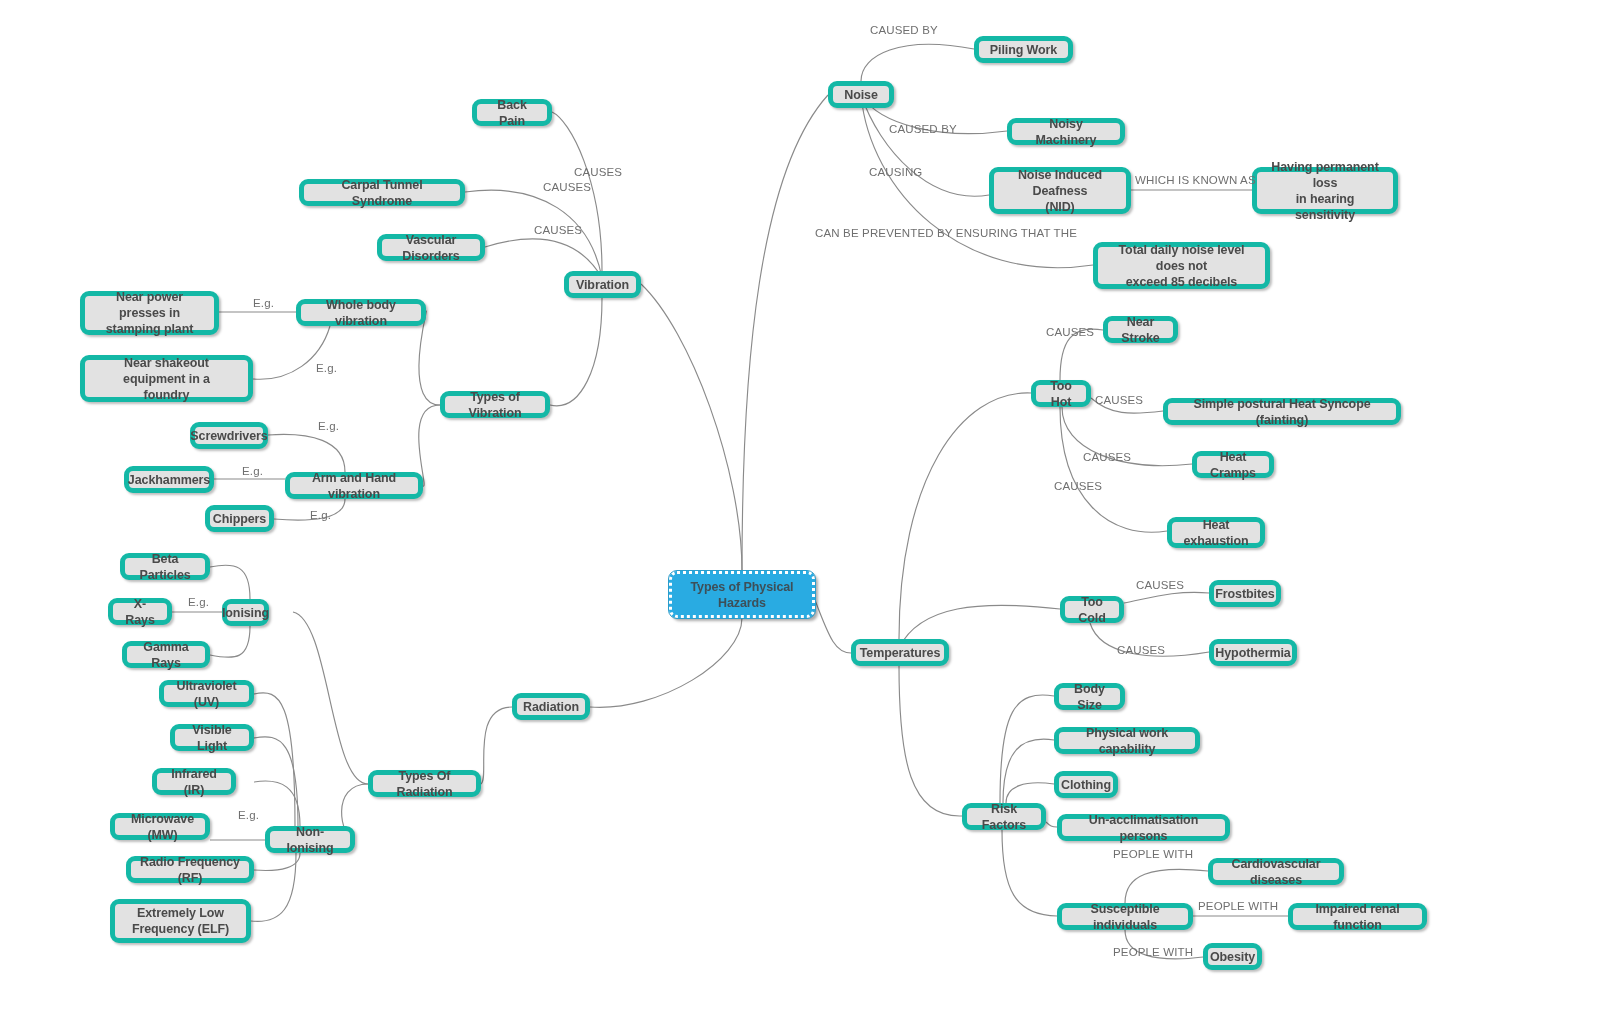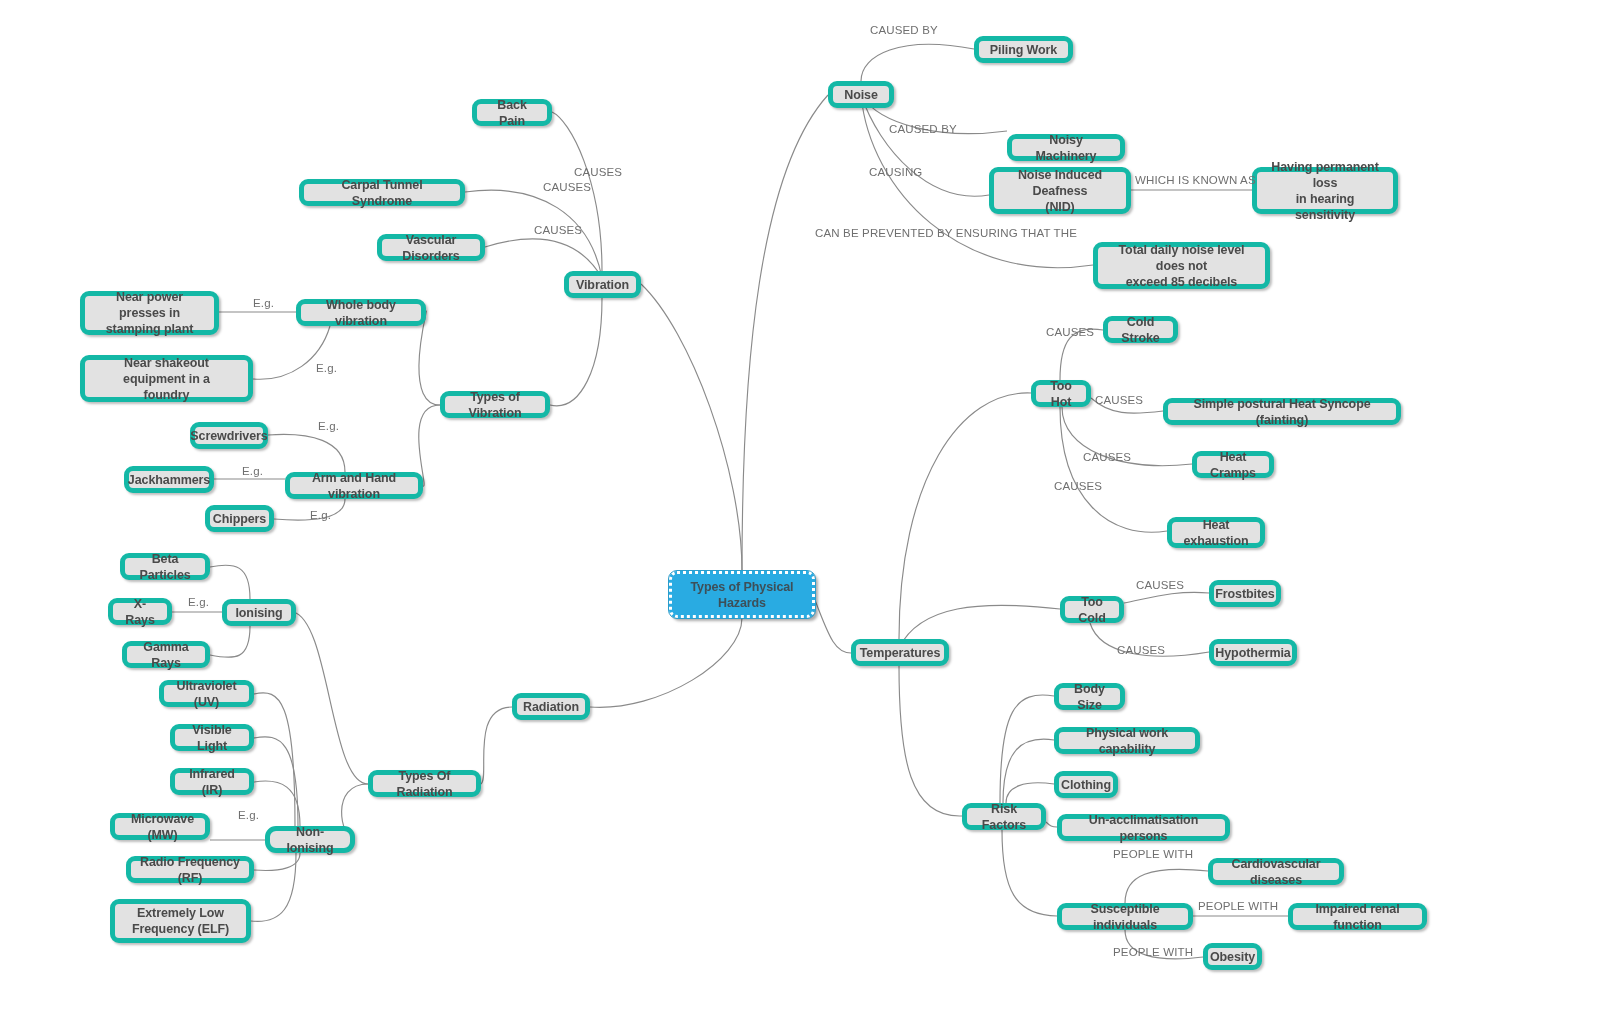--- a/index.html
+++ b/index.html
@@ -100,21 +100,21 @@
       <path d="M 1046,822 C 1050,826 1052,827 1057,827"></path>
       <path d="M 1002,830 C 1002,890 1015,915 1057,916"></path>
       <path d="M 1125,903 C 1125,875 1150,865 1208,871"></path>
       <path d="M 1193,916 L 1288,916"></path>
       <path d="M 1125,930 C 1125,955 1155,963 1203,957"></path>
     </svg>
 <div class="node root" style="left: 669px; top: 571px; width: 146px; height: 47px;">Types of Physical
 Hazards</div>
     <div class="node" style="left: 828px; top: 81px; width: 66px; height: 27px;">Noise</div>
     <div class="node" style="left: 974px; top: 36px; width: 99px; height: 27px;">Piling Work</div>
-    <div class="node" style="left: 1007px; top: 118px; width: 118px; height: 27px; margin-top: 16px;">Noisy Machinery</div>
+    <div class="node" style="left: 1007px; top: 118px; width: 118px; height: 27px;">Noisy Machinery</div>
     <div class="node" style="left: 989px; top: 167px; width: 142px; height: 47px;">Noise Induced Deafness
 (NID)</div>
     <div class="node" style="left: 1252px; top: 167px; width: 146px; height: 47px;">Having permanent loss
 in hearing sensitivity</div>
     <div class="node" style="left: 1093px; top: 242px; width: 177px; height: 47px;">Total daily noise level does not
 exceed 85 decibels</div>
     <div class="node" style="left: 564px; top: 271px; width: 77px; height: 27px;">Vibration</div>
     <div class="node" style="left: 472px; top: 99px; width: 80px; height: 27px;">Back Pain</div>
     <div class="node" style="left: 299px; top: 179px; width: 166px; height: 27px;">Carpal Tunnel Syndrome</div>
     <div class="node" style="left: 377px; top: 234px; width: 108px; height: 27px;">Vascular Disorders</div>
@@ -123,35 +123,35 @@
     <div class="node" style="left: 80px; top: 291px; width: 139px; height: 44px;">Near power presses in
 stamping plant</div>
     <div class="node" style="left: 80px; top: 355px; width: 173px; height: 47px;">Near shakeout equipment in a
 foundry</div>
     <div class="node" style="left: 285px; top: 472px; width: 138px; height: 27px;">Arm and Hand vibration</div>
     <div class="node" style="left: 190px; top: 422px; width: 78px; height: 27px;">Screwdrivers</div>
     <div class="node" style="left: 124px; top: 466px; width: 90px; height: 27px;">Jackhammers</div>
     <div class="node" style="left: 205px; top: 505px; width: 69px; height: 27px;">Chippers</div>
     <div class="node" style="left: 512px; top: 693px; width: 78px; height: 27px;">Radiation</div>
     <div class="node" style="left: 368px; top: 770px; width: 113px; height: 27px;">Types Of Radiation</div>
-    <div class="node" style="left: 222px; top: 599px; width: 74px; height: 27px;">Ionising</div>
+    <div class="node" style="left: 222px; top: 599px; width: 47px; height: 27px;">Ionising</div>
     <div class="node" style="left: 120px; top: 553px; width: 90px; height: 27px;">Beta Particles</div>
     <div class="node" style="left: 108px; top: 598px; width: 64px; height: 27px;">X-Rays</div>
     <div class="node" style="left: 122px; top: 641px; width: 88px; height: 27px; border-radius: 9px;">Gamma Rays</div>
-    <div class="node" style="left: 265px; top: 826px; width: 90px; height: 27px; border-radius: 11px;">Non-Ionising</div>
+    <div class="node" style="left: 265px; top: 826px; width: 90px; height: 27px;">Non-Ionising</div>
     <div class="node" style="left: 159px; top: 680px; width: 95px; height: 27px;">Ultraviolet (UV)</div>
     <div class="node" style="left: 170px; top: 724px; width: 84px; height: 27px;">Visible Light</div>
-    <div class="node" style="left: 170px; top: 768px; width: 84px; height: 27px;">Infrared (IR)</div>
+    <div class="node" style="left: 152px; top: 768px; width: 84px; height: 27px;">Infrared (IR)</div>
     <div class="node" style="left: 110px; top: 813px; width: 100px; height: 27px; padding-left: 14px;">Microwave (MW)</div>
     <div class="node" style="left: 126px; top: 856px; width: 128px; height: 27px;">Radio Frequency (RF)</div>
     <div class="node" style="left: 110px; top: 899px; width: 141px; height: 44px;">Extremely Low
 Frequency (ELF)</div>
     <div class="node" style="left: 851px; top: 639px; width: 98px; height: 27px;">Temperatures</div>
     <div class="node" style="left: 1031px; top: 380px; width: 60px; height: 27px;">Too Hot</div>
-    <div class="node" style="left: 1103px; top: 316px; width: 75px; height: 27px;">Cold Stroke</div>
+    <div class="node" style="left: 1103px; top: 316px; width: 75px; height: 27px;">Near Stroke</div>
     <div class="node" style="left: 1163px; top: 398px; width: 238px; height: 27px;">Simple postural Heat Syncope (fainting)</div>
     <div class="node" style="left: 1192px; top: 451px; width: 82px; height: 27px;">Heat Cramps</div>
     <div class="node" style="left: 1167px; top: 517px; width: 98px; height: 31px;">Heat exhaustion</div>
     <div class="node" style="left: 1060px; top: 596px; width: 64px; height: 27px;">Too Cold</div>
     <div class="node" style="left: 1209px; top: 580px; width: 72px; height: 27px;">Frostbites</div>
     <div class="node" style="left: 1209px; top: 639px; width: 88px; height: 27px;">Hypothermia</div>
     <div class="node" style="left: 962px; top: 803px; width: 84px; height: 27px;">Risk Factors</div>
     <div class="node" style="left: 1054px; top: 683px; width: 71px; height: 27px;">Body Size</div>
     <div class="node" style="left: 1054px; top: 727px; width: 146px; height: 27px;">Physical work capability</div>
     <div class="node" style="left: 1054px; top: 771px; width: 64px; height: 27px;">Clothing</div>

